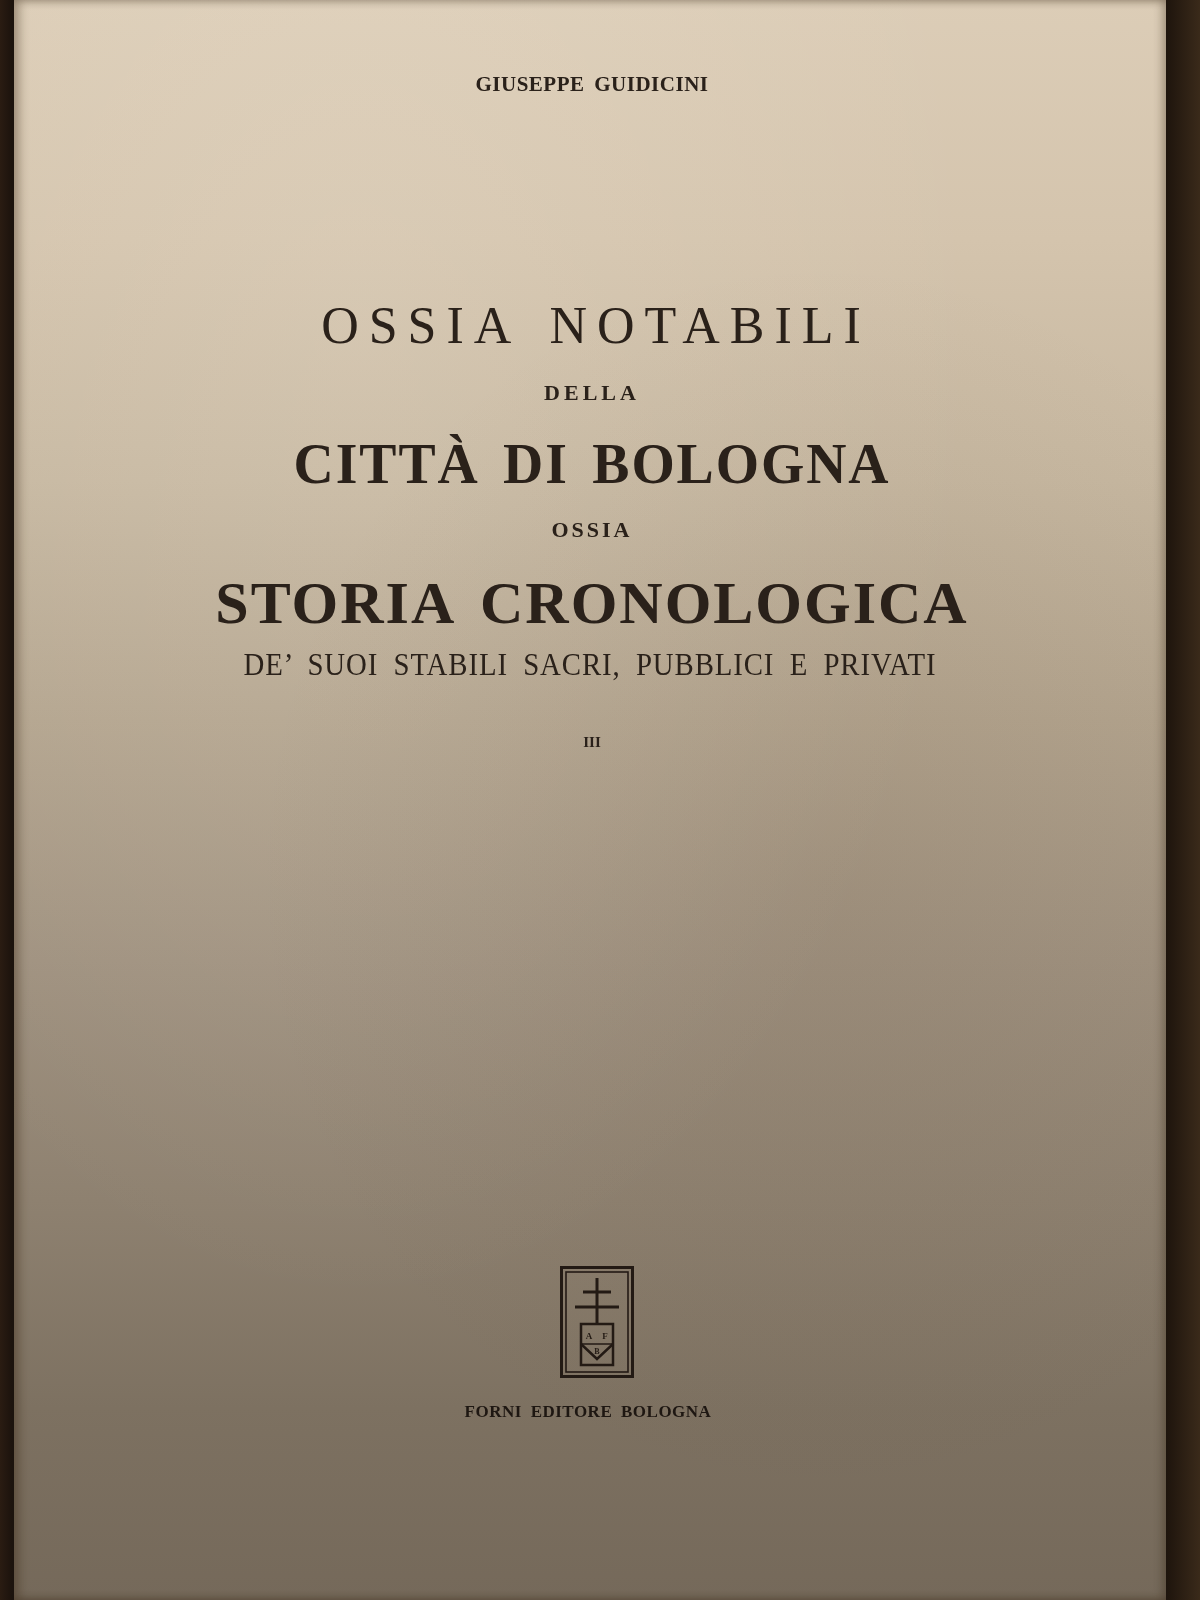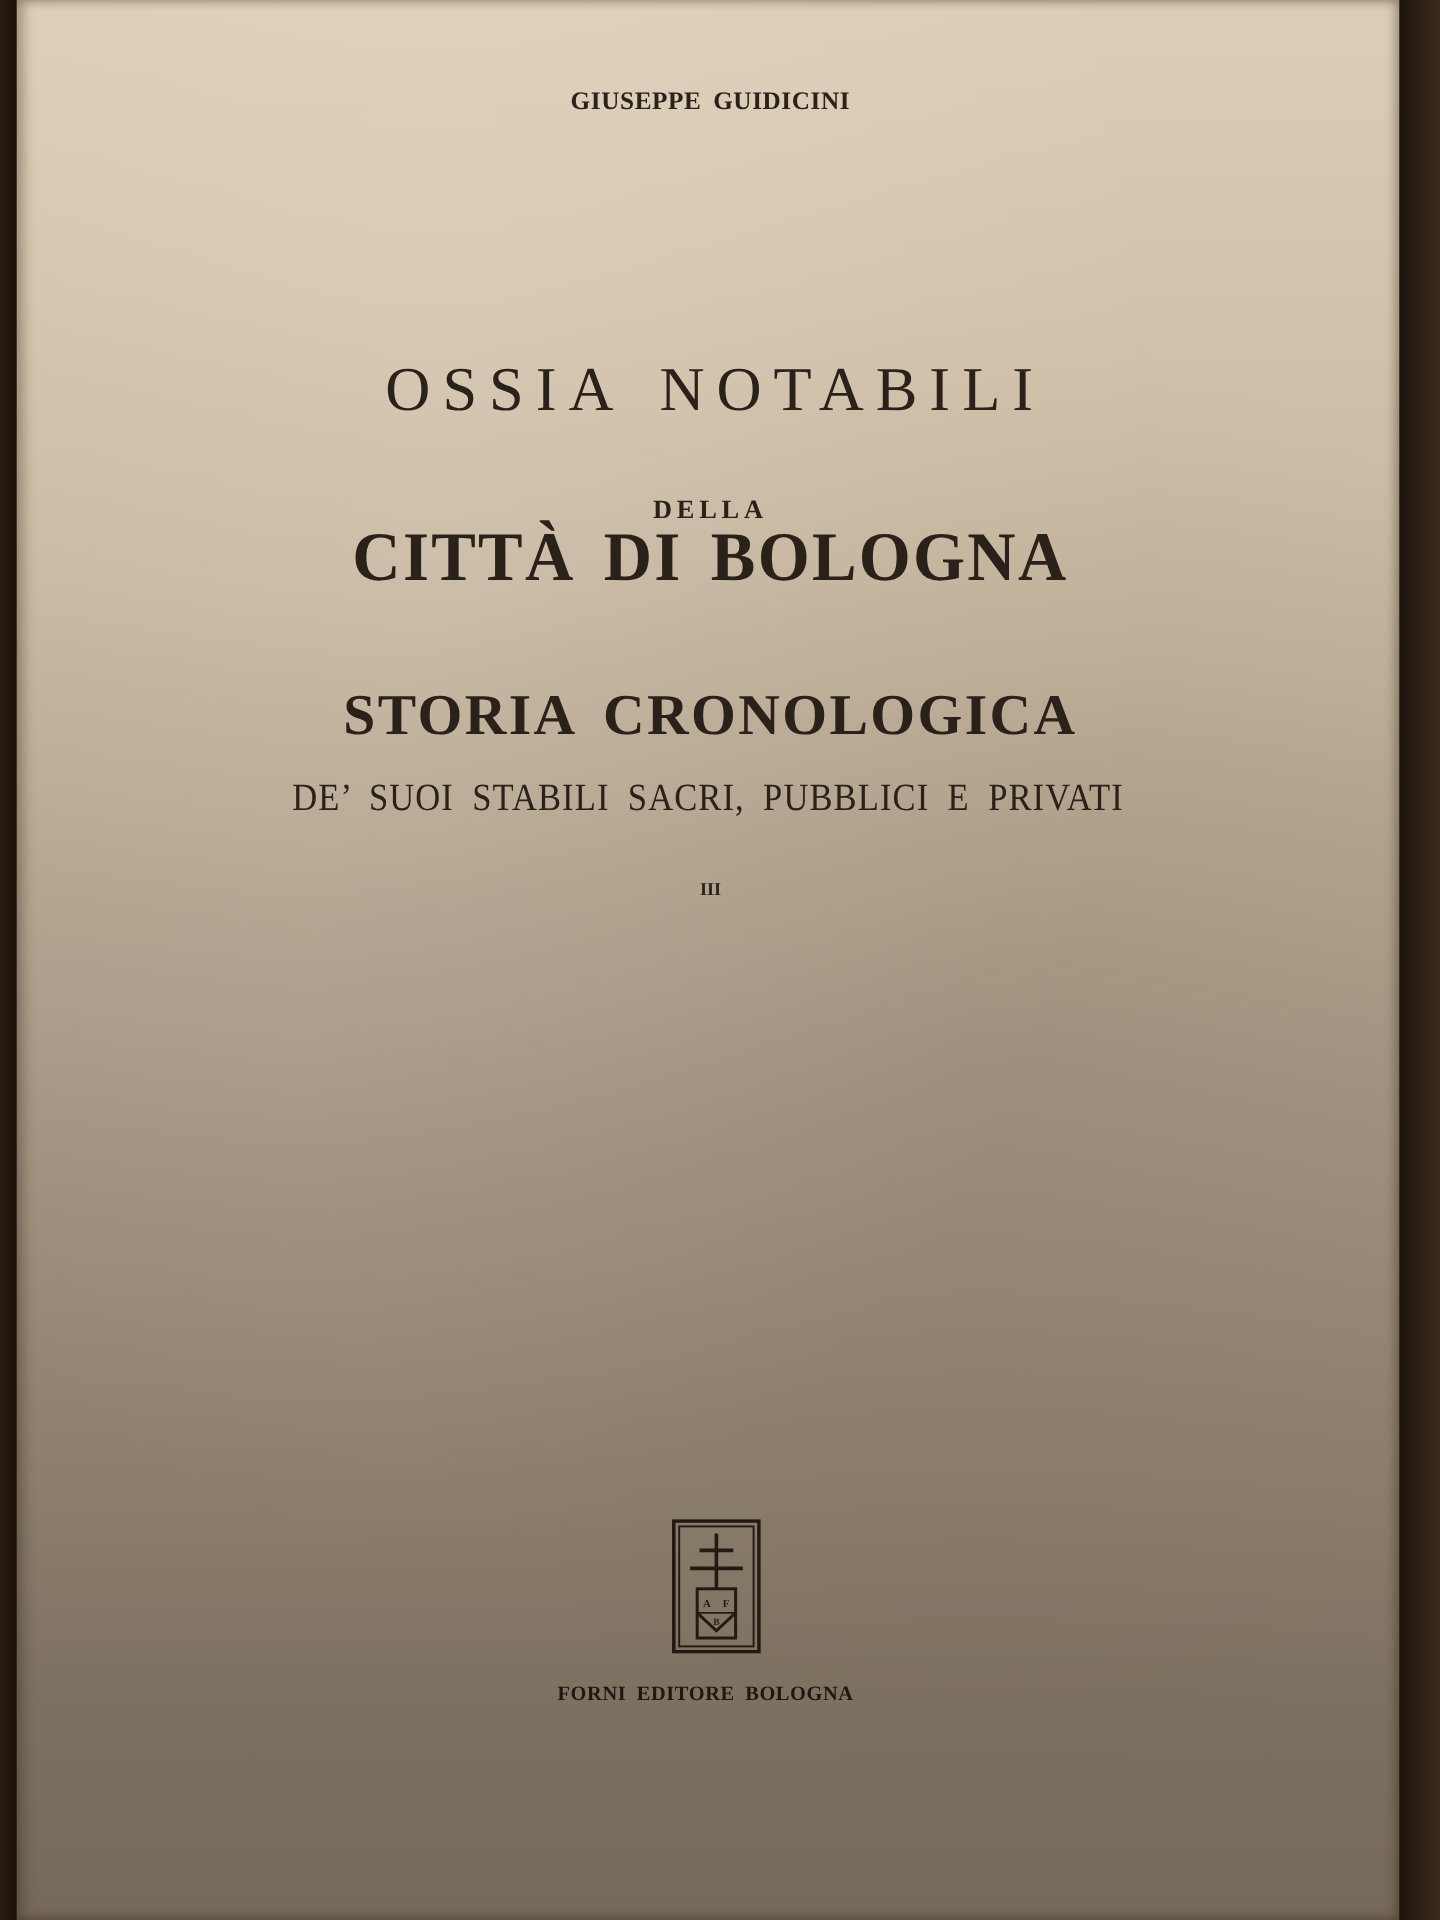--- a/index.html
+++ b/index.html
@@ -69,21 +69,20 @@
       word-spacing: 8px;
       left: 6px;
     }
     .della {
       top: 380px;
       font-family: "Liberation Serif", serif;
       font-weight: bold;
       font-size: 22px;
       letter-spacing: 4px;
       left: 2px;
-      margin-top: 32px;
     }
     .title2 {
       top: 430px;
       font-family: "Liberation Serif", serif;
       font-weight: bold;
       font-size: 58px;
       letter-spacing: 2px;
       word-spacing: 8px;
       left: 2px;
       transform: scaleX(0.96);
@@ -93,21 +92,21 @@
       font-family: "Liberation Serif", serif;
       font-weight: bold;
       font-size: 22px;
       letter-spacing: 3px;
       left: 2px;
     }
     .title3 {
       top: 569px;
       font-family: "Liberation Serif", serif;
       font-weight: bold;
-      font-size: 48px;
+      font-size: 60px;
       letter-spacing: 2px;
       word-spacing: 10px;
       left: 2px;
     }
     .subtitle {
       top: 646px;
       font-family: "Liberation Serif", serif;
       font-size: 32px;
       letter-spacing: 1px;
       word-spacing: 8px;
@@ -147,20 +146,21 @@
   <div class="page">
 
     <div class="line author">GIUSEPPE GUIDICINI</div>
 
     <div class="line title1">OSSIA NOTABILI</div>
 
     <div class="line della">DELLA</div>
 
     <div class="line title2">CITTÀ DI BOLOGNA</div>
 
+    <div class="line ossia">OSSIA</div>
 
     <div class="line title3">STORIA CRONOLOGICA</div>
 
     <div class="line subtitle">DE’ SUOI STABILI SACRI, PUBBLICI E PRIVATI</div>
 
     <div class="line volume">III</div>
 
     <div class="logo">
       <svg width="74" height="112" viewBox="0 0 74 112" xmlns="http://www.w3.org/2000/svg">
 

